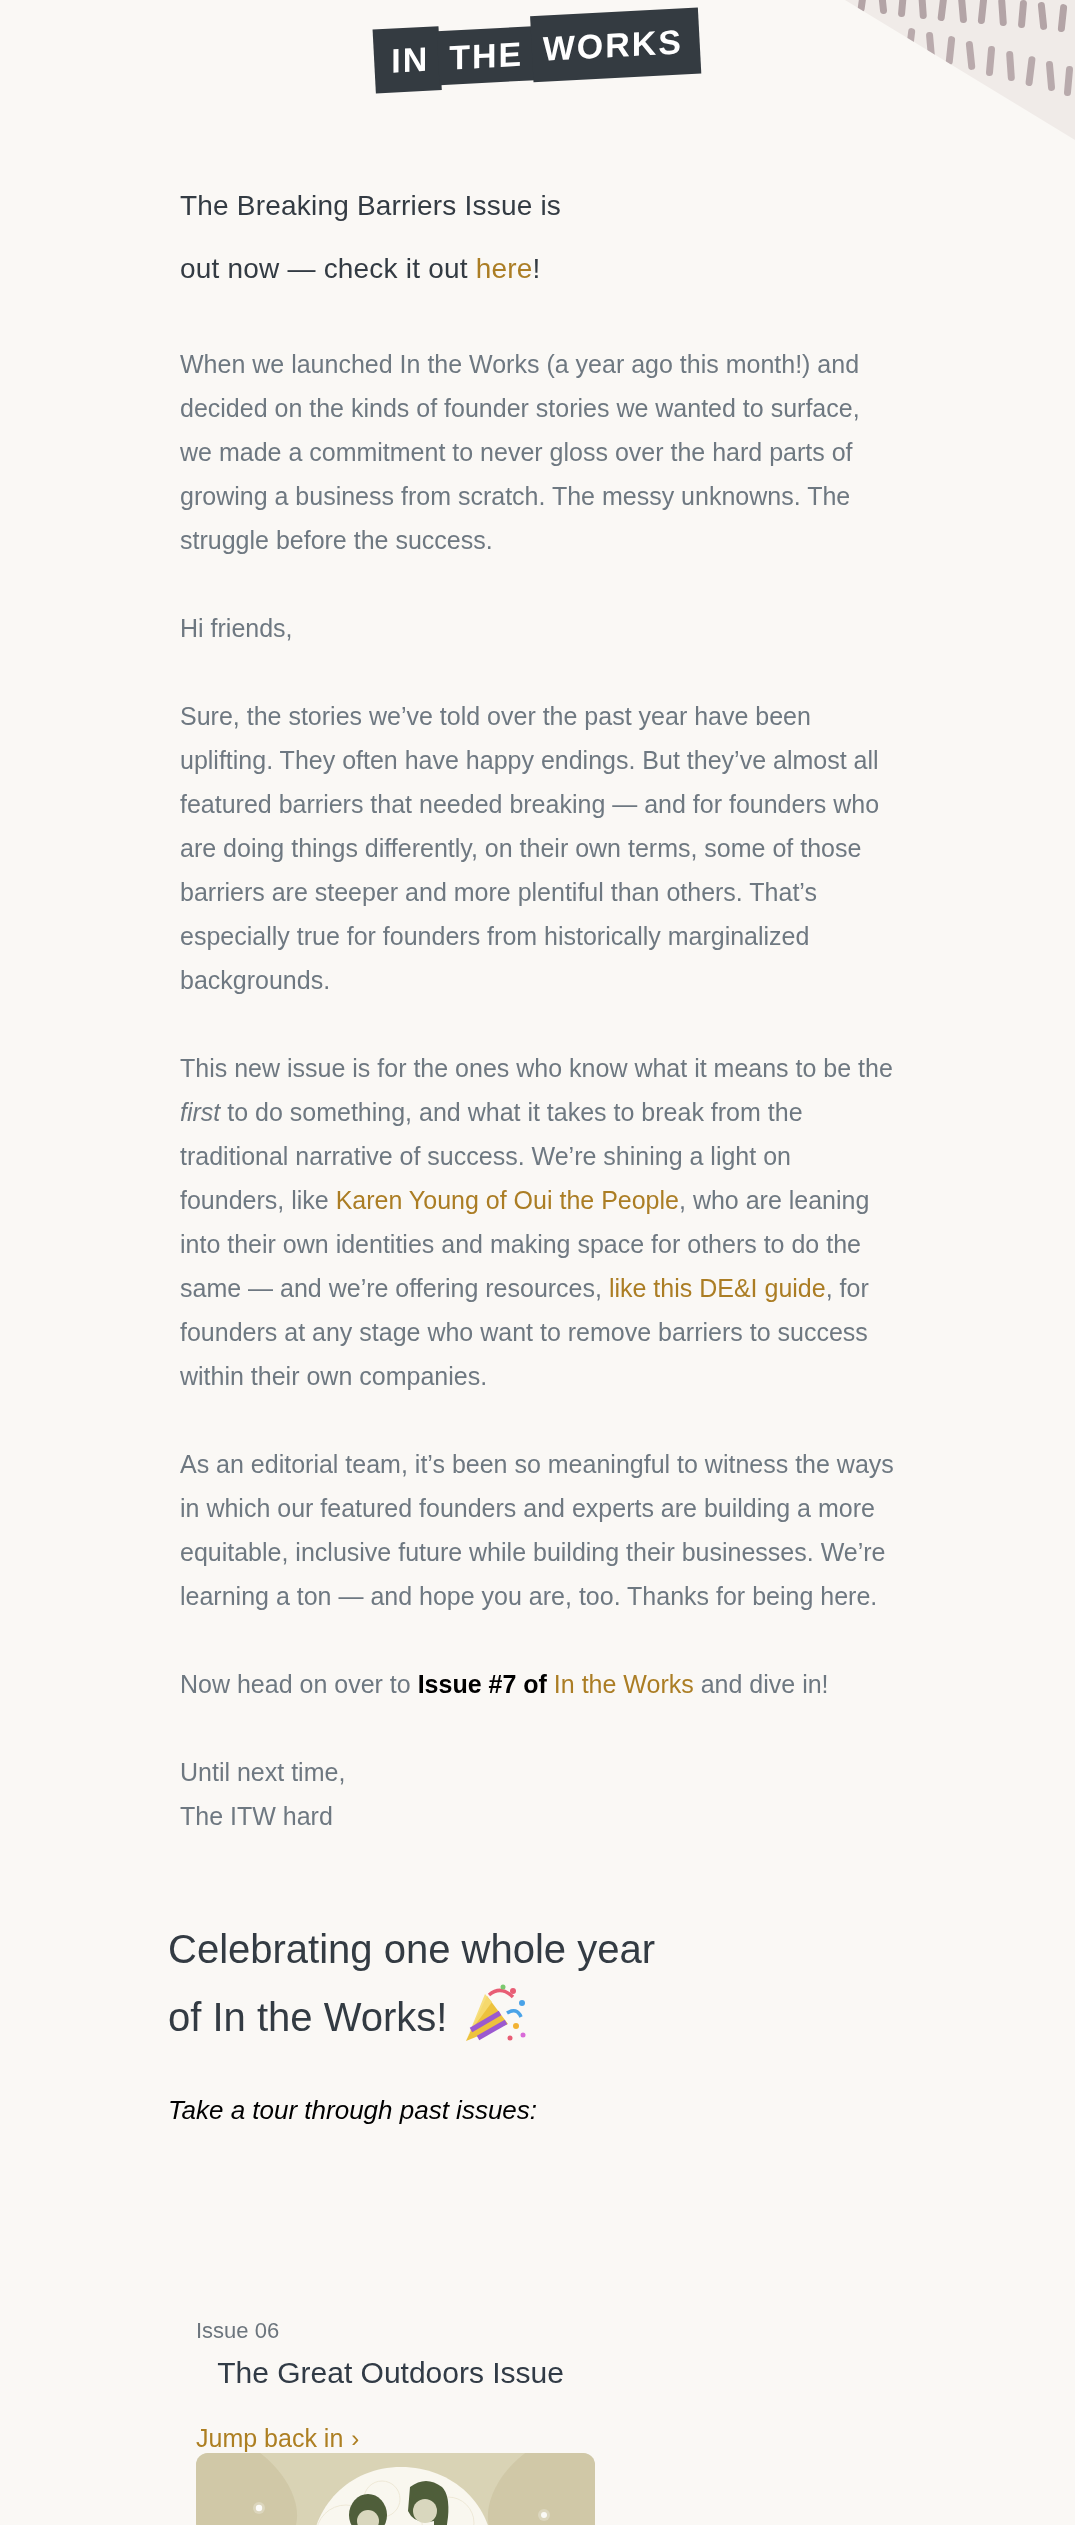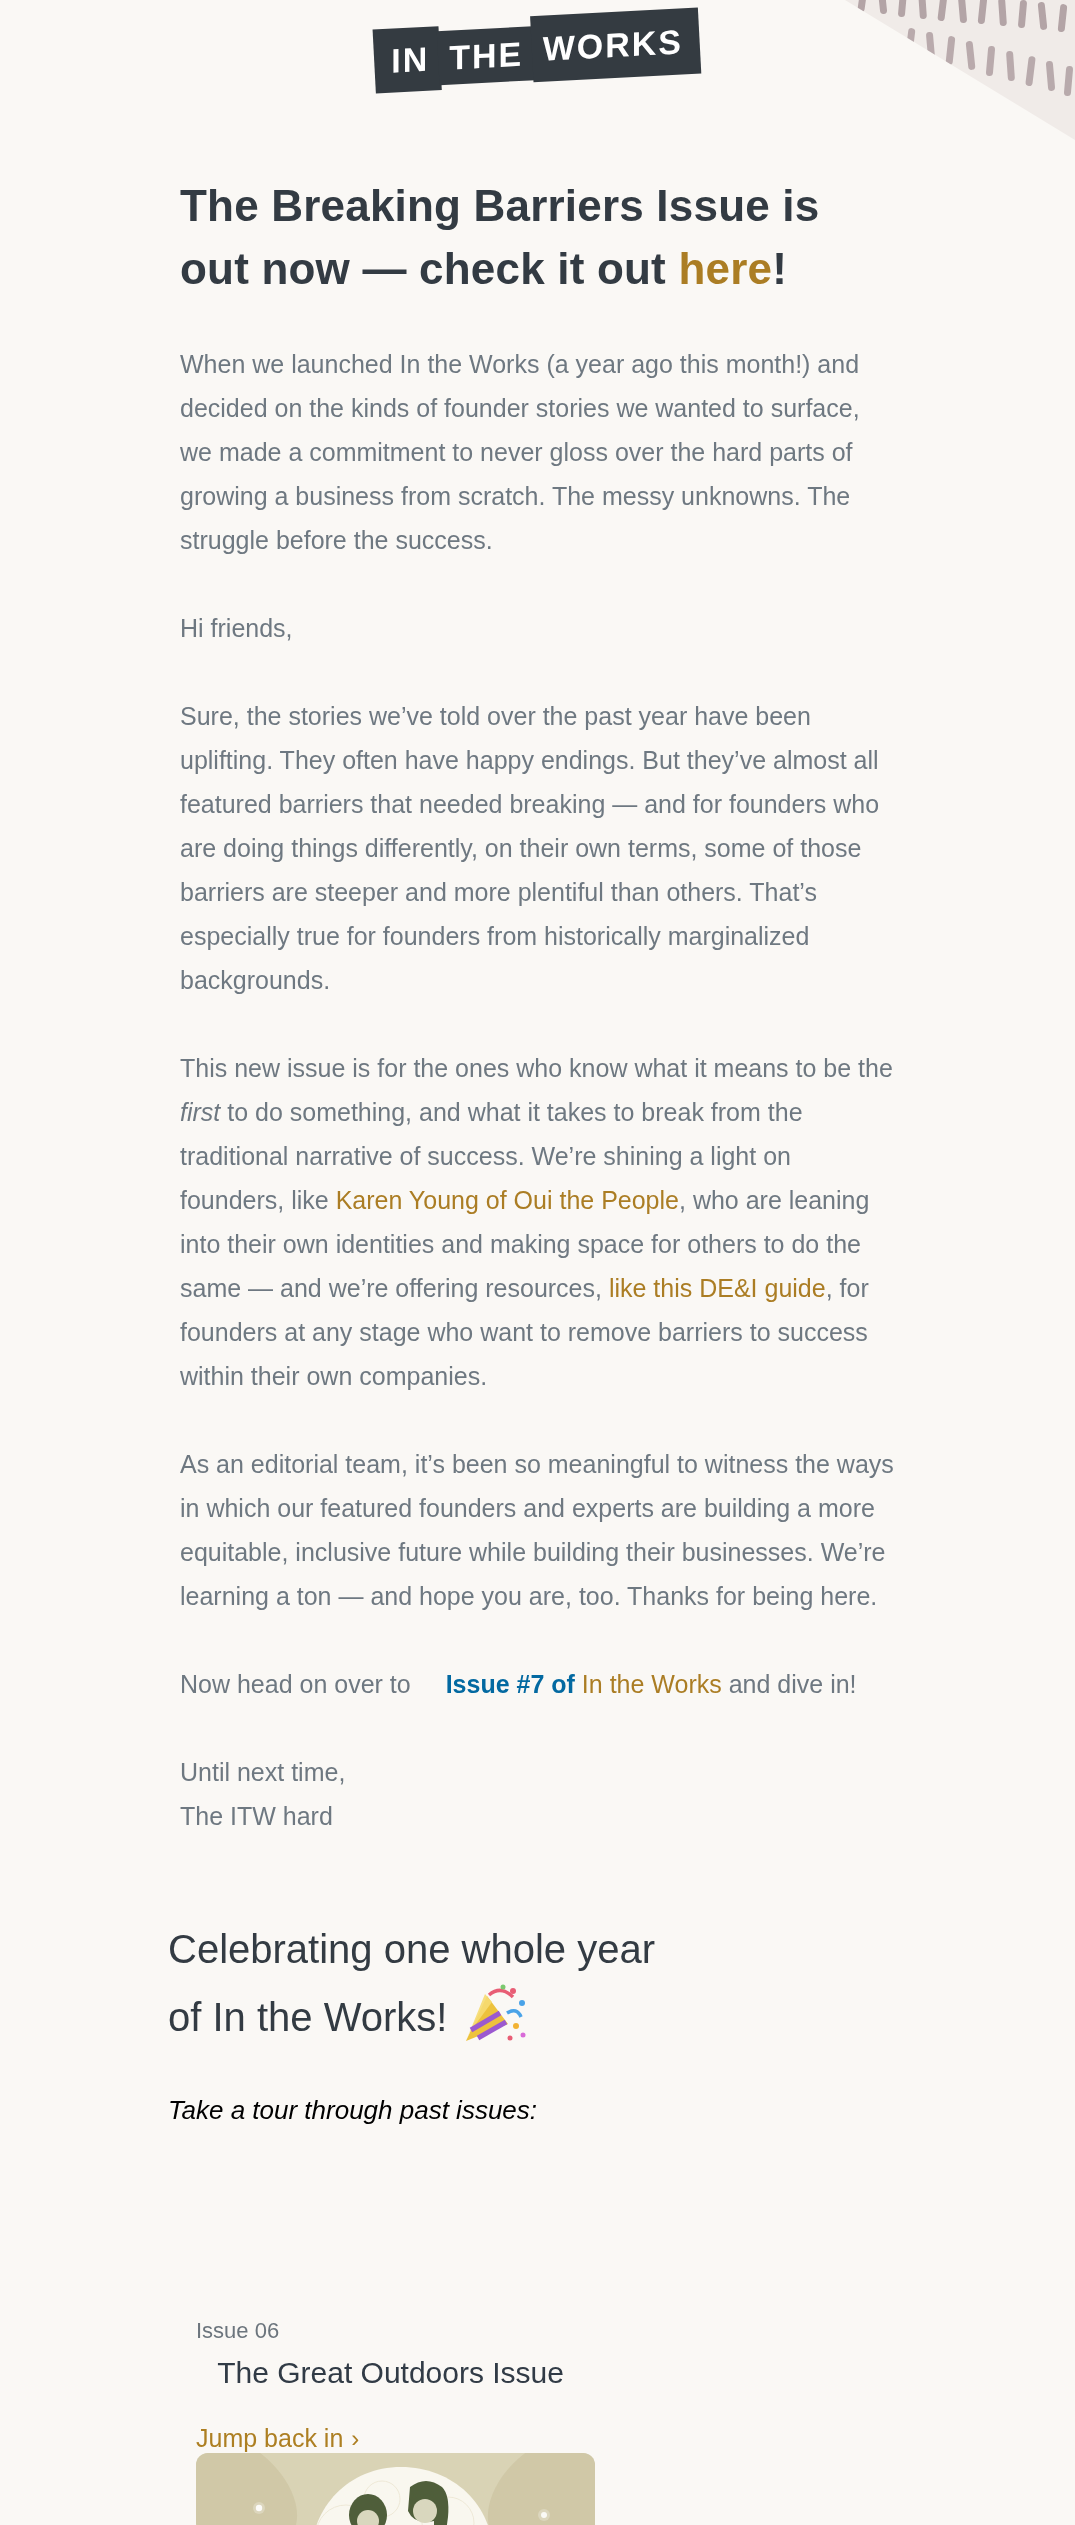--- a/index.html
+++ b/index.html
@@ -17,28 +17,28 @@
   .logo-wrap{margin-top:20px;display:flex;justify-content:center;}
   .logo{transform:rotate(-3deg);display:flex;align-items:center;}
   .chunk{background:#343b41;color:#ffffff;font-weight:bold;font-size:34px;
          letter-spacing:2px;display:flex;align-items:center;padding:0 11px;}
   .chunk span{display:block;transform:skewX(-3deg);}
   .chunk-in{height:64px;padding-left:17px;}
   .chunk-the{height:54px;margin-left:-2px;}
   .chunk-works{height:66px;margin-left:-2px;padding-right:17px;transform:translateY(-4px);}
 
   
-  h1{margin:88px 0 0;font-weight:700;font-size:44px;line-height:63px;
+  h1{margin:88px 0 0;font-weight:400;font-size:28px;line-height:63px;
      color:#333b43;letter-spacing:.2px;}
   .link{color:#ab7d24;text-decoration:none;cursor:pointer;}
 
   
   .body-copy{margin-top:42px;font-size:25px;line-height:44px;color:#6e7881;}
   .body-copy p{margin:0 0 44px;}
-  .body-copy strong{color:#0369a1;font-weight:bold;margin-left:28px;}
+  .body-copy strong{color:#000000;font-weight:bold;}
   .body-copy em{}
 
   
   .anniv{position:absolute;left:168px;top:1918px;width:715px;}
   .anniv h2{margin:0;font-weight:400;font-size:40px;line-height:63px;color:#333b43;}
   .party{display:inline-block;vertical-align:-16px;margin-left:14px;}
   .tagline{margin-top:46px;font-style:italic;font-size:26px;color:#000000;}
 
   
   .issue-row{position:absolute;left:196px;top:2258px;width:767px;display:flex;flex-direction:column;}

